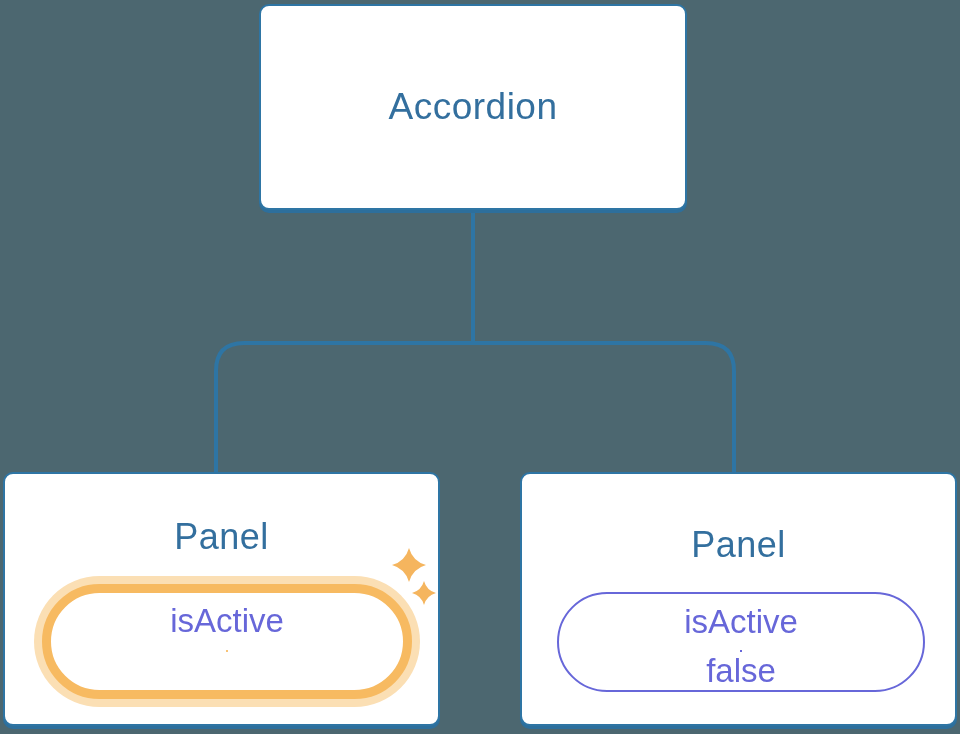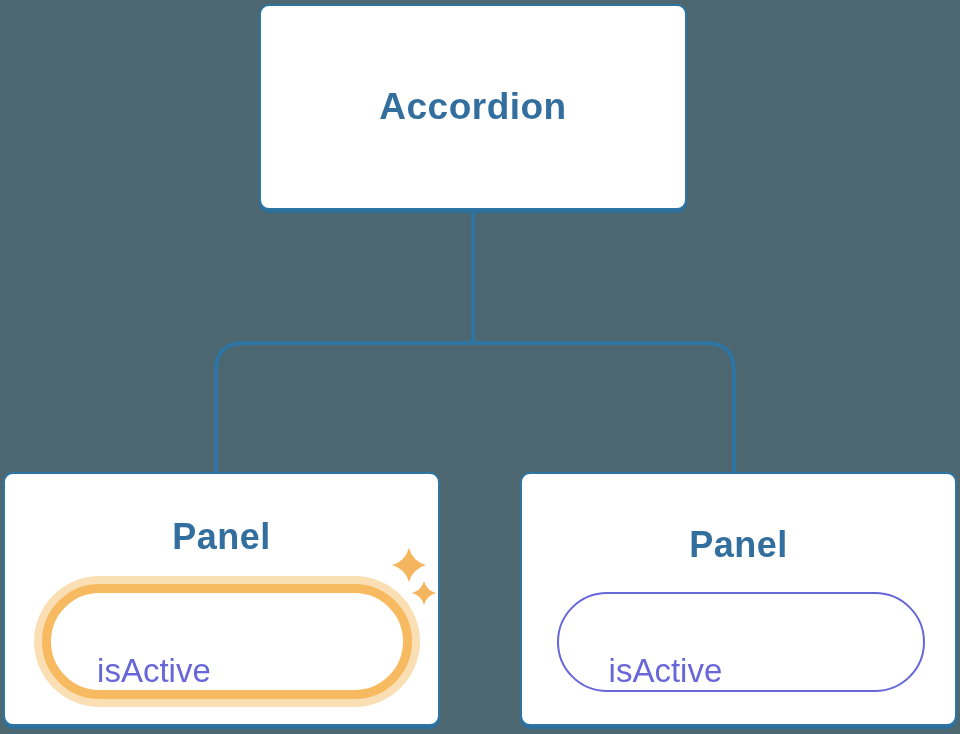--- a/index.html
+++ b/index.html
@@ -25,43 +25,44 @@
     box-shadow: 0 3px 0 #2d6f9c;
     box-sizing: border-box;
   }
   .root-node {
     left: 259px; top: 4px; width: 428px; height: 206px;
     display: flex; align-items: center; justify-content: center;
   }
   .node-title {
     color: #336F9E;
     font-size: 37px;
-    font-weight: 700;
+    font-weight: 400;
     letter-spacing: 0.5px;
   }
   .panel-node { width: 437px; height: 254px; }
   .panel-left  { left: 3px;   top: 472px; }
   .panel-right { left: 520px; top: 472px; }
   .panel-title {
     position: absolute; left: 0; width: 100%;
     text-align: center;
-    color: #336F9E; font-size: 36px; font-weight: 700;
+    color: #336F9E; font-size: 36px; font-weight: 400;
     letter-spacing: 0.5px;
   }
   .panel-left  .panel-title { top: 42px; }
   .panel-right .panel-title { top: 50px; }
 
   .pill {
     position: absolute;
     background: #ffffff;
     border-radius: 999px;
     box-sizing: border-box;
     display: flex;
-    align-items: flex-end;
+    align-items: center;
     overflow: hidden;
+    flex-direction: column;
   }
   .pill-active {
     left: 37px; top: 110px; width: 370px; height: 115px;
     border: 9px solid #F7BA61;
     box-shadow: 0 0 0 8px #FBDFB4;
   }
   .pill-inactive {
     left: 35px; top: 118px; width: 368px; height: 100px;
     border: 2px solid #6767D9;
   }
@@ -113,16 +114,17 @@
       <path d="M37 37 Q39.6 46.4 49 49 Q39.6 51.6 37 61 Q34.4 51.6 25 49 Q34.4 46.4 37 37 Z" fill="#F5B55E"></path>
     </svg>
   </div>
 
   <div class="node panel-node panel-right">
     <div class="panel-title">Panel</div>
 
     <div class="pill pill-inactive">
       <div class="pill-cell cell-name">isActive</div>
       <div class="pill-divider"></div>
+      <div class="pill-cell cell-value">false</div>
     </div>
   </div>
 
 </div>
 
 </body></html>

